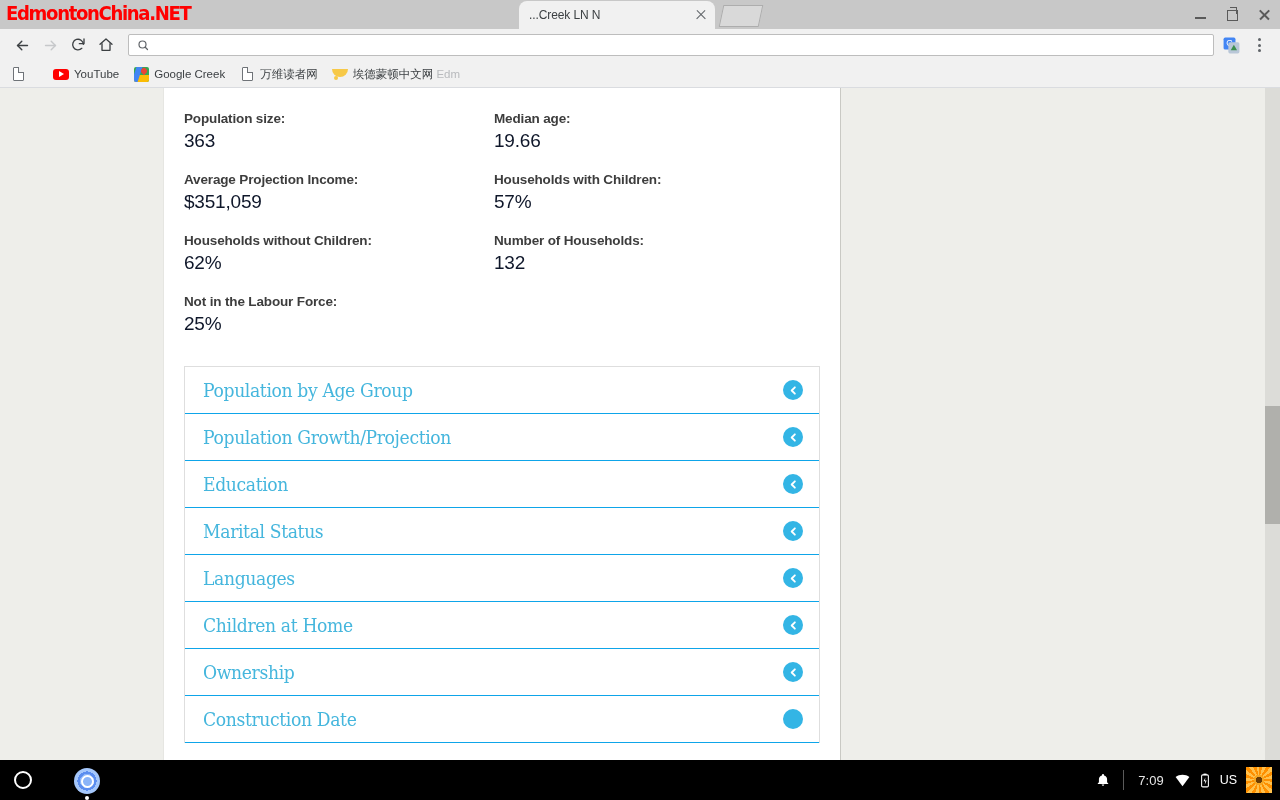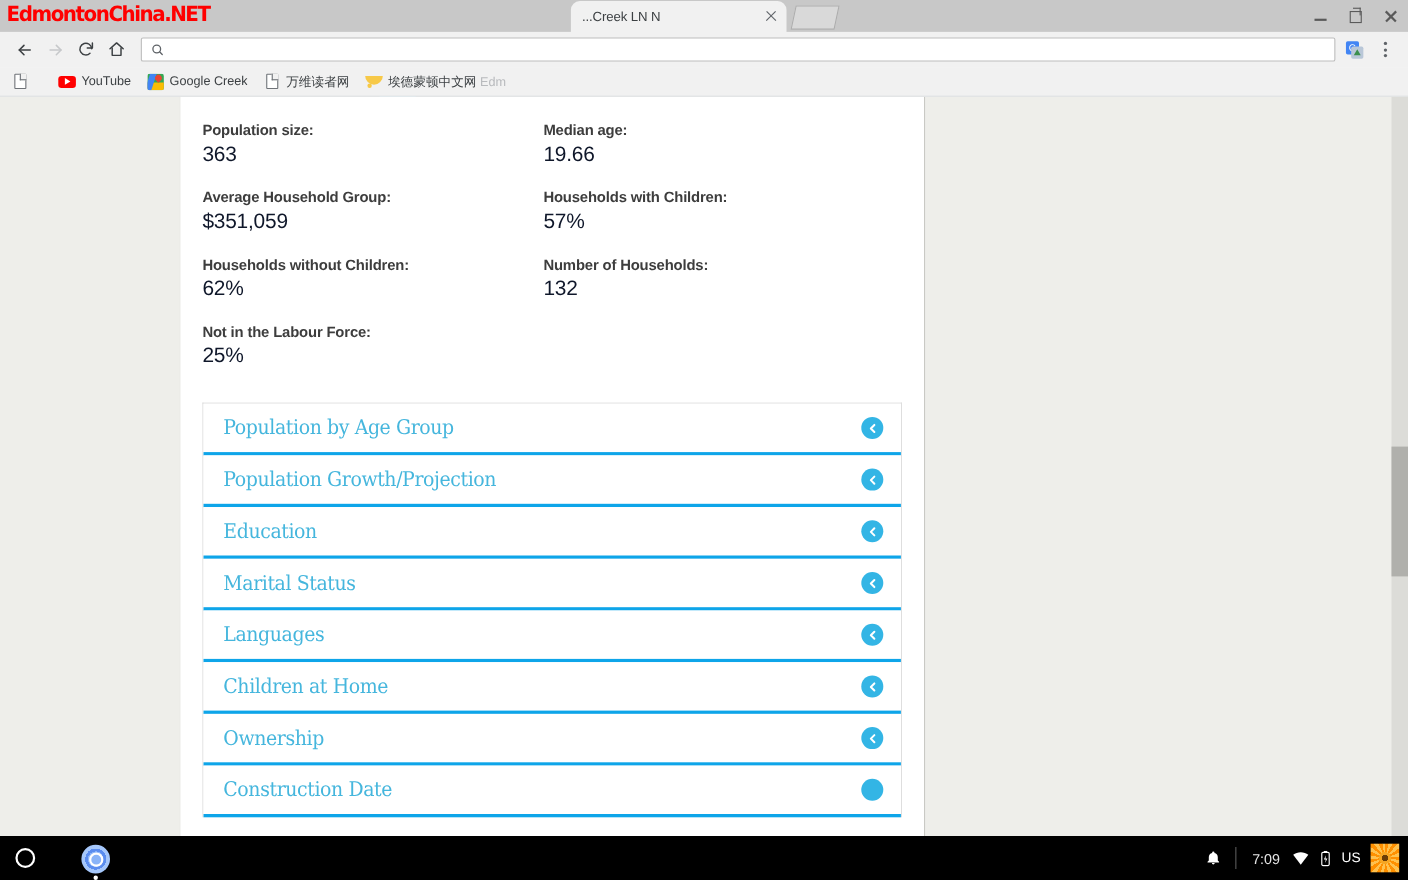--- a/index.html
+++ b/index.html
@@ -247,21 +247,21 @@
 
   
   .accordion {
     margin-top: 12px;
     border: 1px solid #dedede;
     border-bottom: none;
     background: #fff;
   }
   .acc-item {
     height: 47px;
-    border-bottom: 3px solid #0ea5e9;
+    border-bottom: 1px solid #0ea5e9;
     display: flex;
     align-items: center;
     justify-content: space-between;
     padding: 0 16px 0 18px;
     background: #ffffff;
   }
   .acc-label {
     font-family: "DejaVu Serif", serif;
     font-size: 18.5px;
     color: #45b6dd;
@@ -460,21 +460,21 @@
         <div class="stats">
           <div class="stat">
             <div class="stat-label">Population size:</div>
             <div class="stat-value">363</div>
           </div>
           <div class="stat">
             <div class="stat-label">Median age:</div>
             <div class="stat-value">19.66</div>
           </div>
           <div class="stat">
-            <div class="stat-label">Average Household Group:</div>
+            <div class="stat-label">Average Projection Income:</div>
             <div class="stat-value">$351,059</div>
           </div>
           <div class="stat">
             <div class="stat-label">Households with Children:</div>
             <div class="stat-value">57%</div>
           </div>
           <div class="stat">
             <div class="stat-label">Households without Children:</div>
             <div class="stat-value">62%</div>
           </div>

